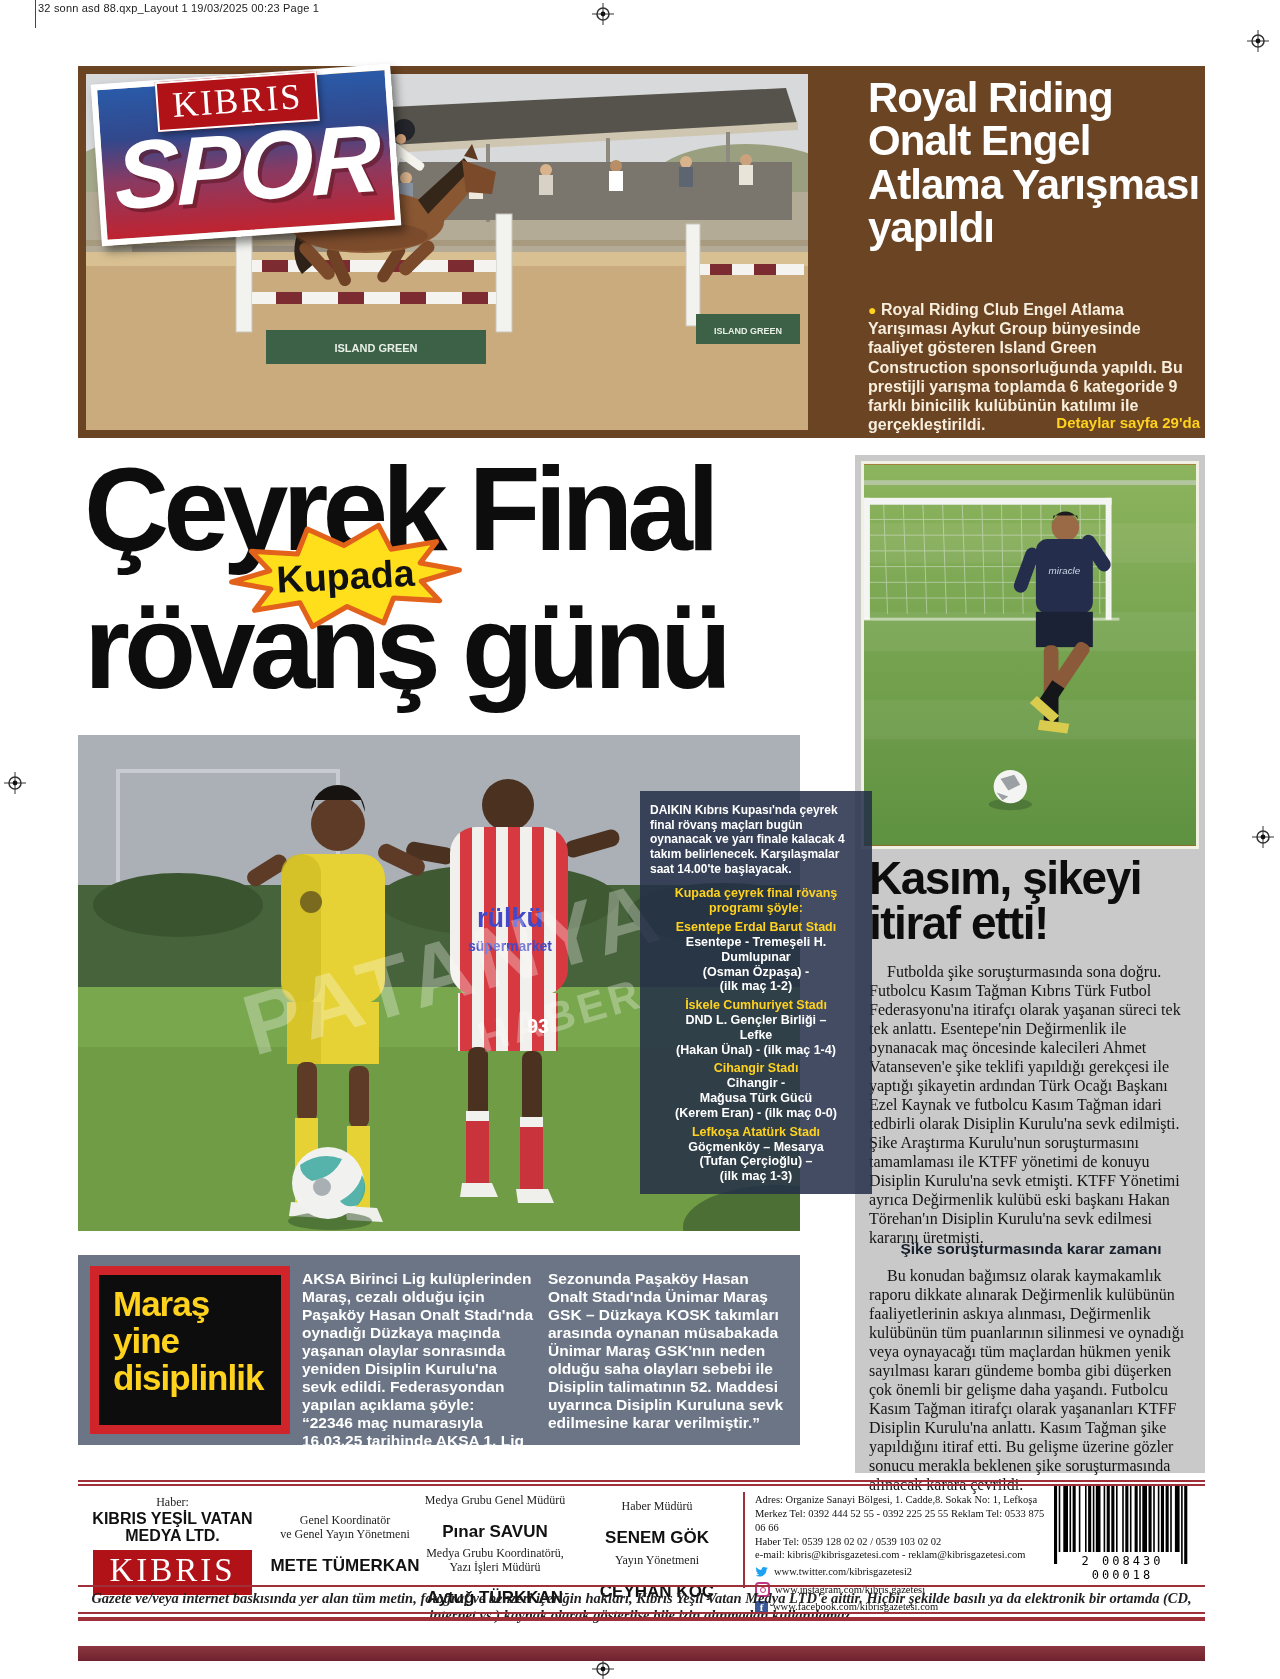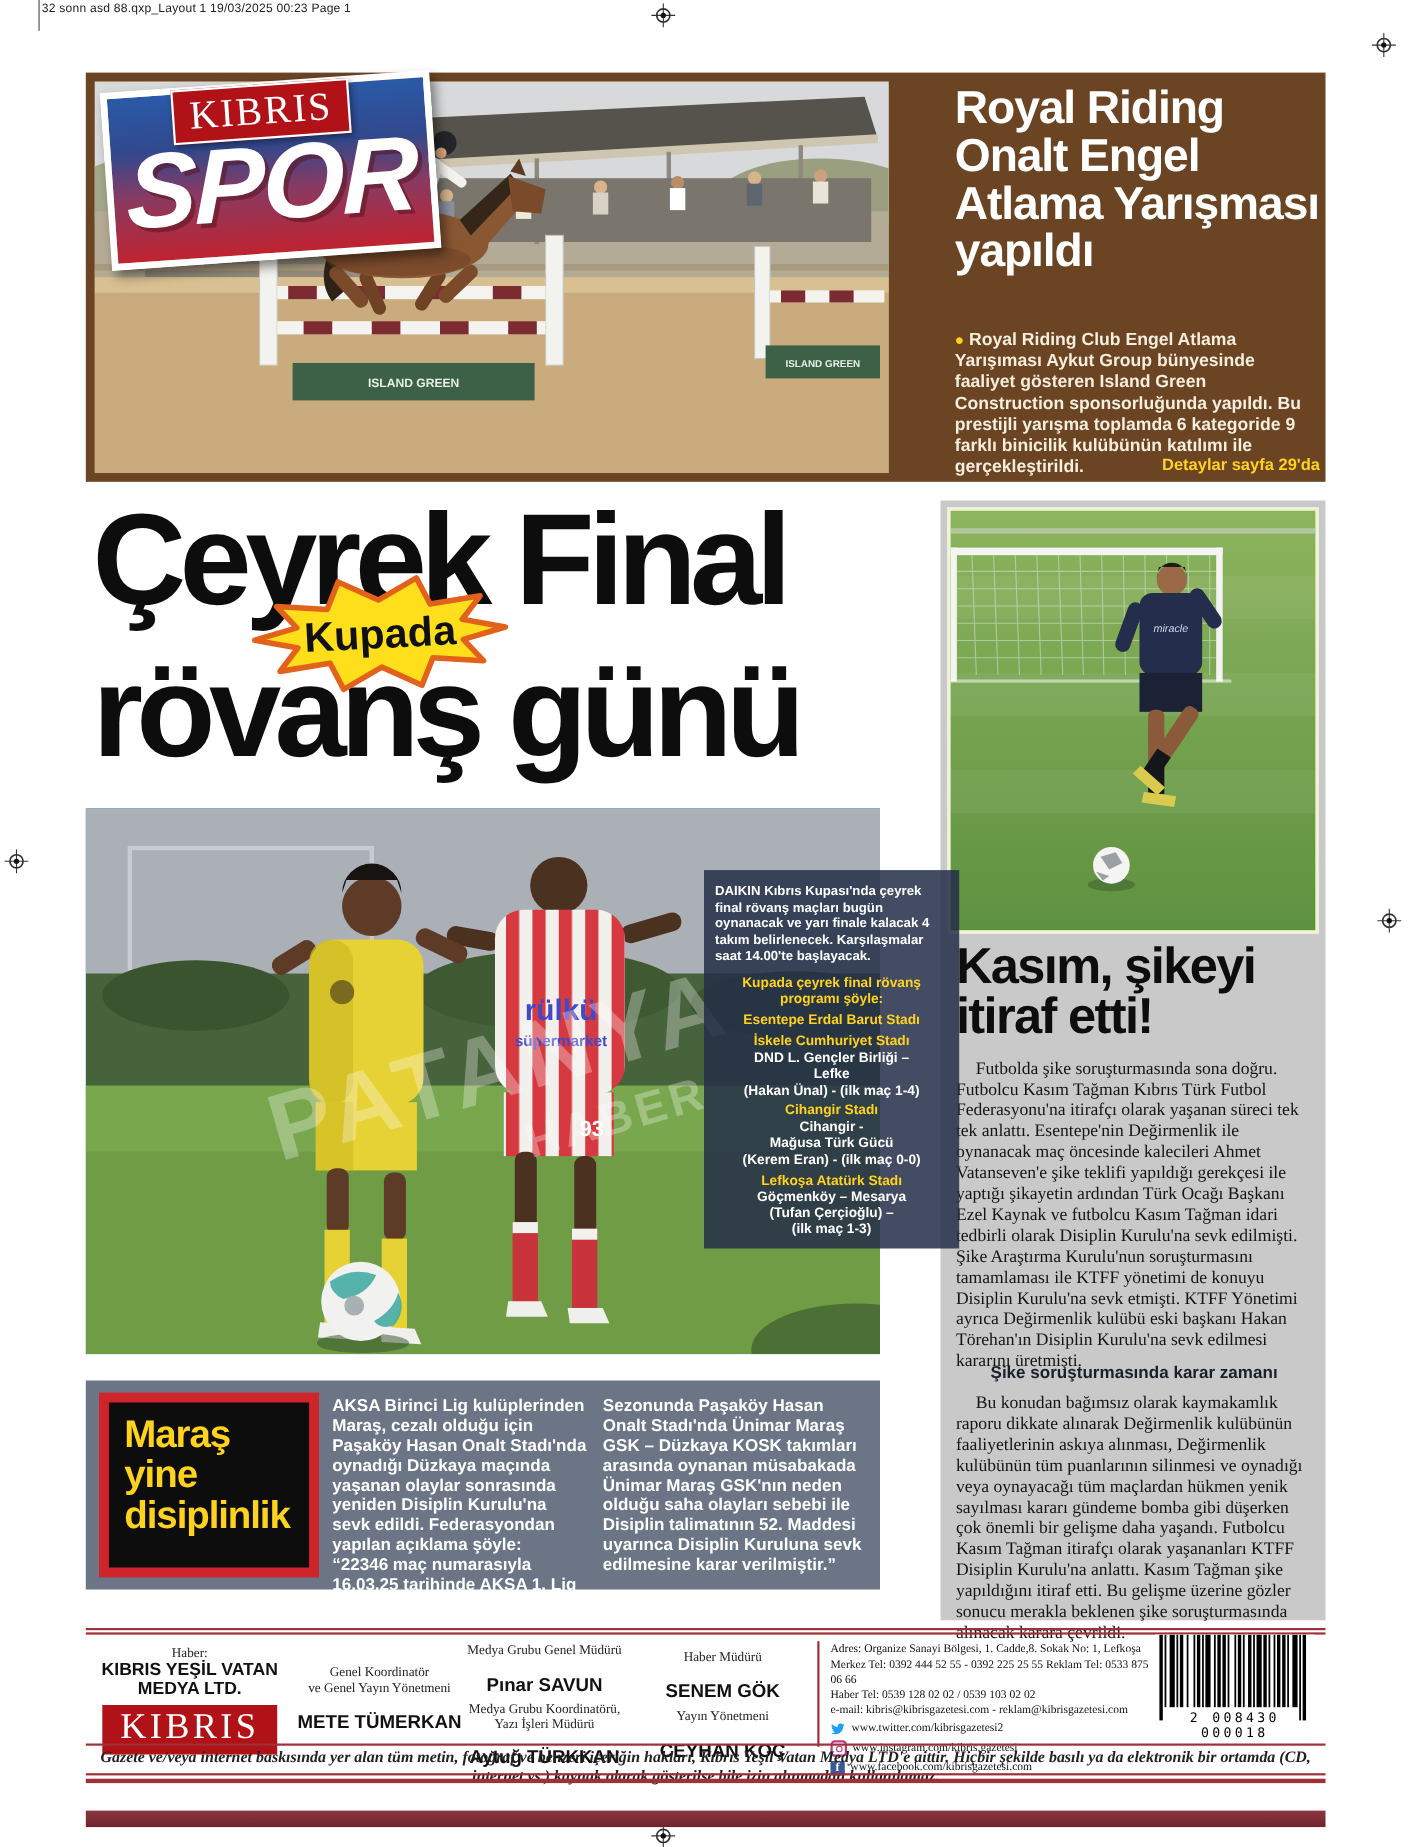--- a/index.html
+++ b/index.html
@@ -28,21 +28,21 @@
   
   .duel-photo{left:78px;top:735px;width:722px;height:496px;overflow:hidden;background:#0369a1;}
   
   .infobox{left:640px;top:791px;width:232px;box-sizing:border-box;padding:12px 10px 10px;background:rgba(36,46,72,.86);color:#fff;z-index:4;}
   .infobox .intro{font-size:12px;line-height:1.22;font-weight:bold;white-space:pre-line;}
   .infobox .ptitle{margin-top:10px;text-align:center;color:#ffd21e;font-weight:bold;font-size:12.5px;line-height:1.2;}
   .infobox .venue{margin-top:4px;text-align:center;color:#ffd21e;font-weight:bold;font-size:12.5px;line-height:1.2;}
   .infobox .match{text-align:center;font-weight:bold;font-size:12.5px;line-height:1.18;white-space:pre-line;}
   
   .right-col{left:855px;top:455px;width:350px;height:1018px;background:#c9c9c9;}
-  .train-frame{left:861px;top:461px;width:338px;height:388px;background:#bef264;padding:0;overflow:hidden;border:3px solid #f2efe3;box-sizing:border-box;}
+  .train-frame{left:861px;top:461px;width:338px;height:388px;background:#c2410c;padding:0;overflow:hidden;border:3px solid #f2efe3;box-sizing:border-box;}
   .kasim-head{left:869px;top:856px;width:330px;font-size:46px;font-weight:bold;letter-spacing:-1.5px;line-height:.98;color:#0d0d0d;}
   .serif-par{font-family:"Liberation Serif",serif;font-size:16px;line-height:1.19;color:#141414;text-indent:18px;}
   .kasim-p1{left:869px;top:962px;width:324px;}
   .kasim-sub{left:869px;top:1240px;width:324px;text-align:center;font-weight:bold;font-size:15.5px;color:#17202c;}
   .kasim-p2{left:869px;top:1266px;width:324px;}
   
   .slate-box{left:78px;top:1255px;width:722px;height:190px;background:#6b7585;}
   .maras-red{left:90px;top:1266px;width:200px;height:168px;background:#d0242b;box-sizing:border-box;padding:9px;}
   .maras-black{width:100%;height:100%;background:#0d0d0d;box-sizing:border-box;padding:10px 0 0 14px;}
   .maras-title{color:#ffd21e;font-weight:bold;font-size:35px;line-height:1.06;letter-spacing:-1px;white-space:pre-line;}
@@ -337,20 +337,24 @@
       <text x="380" y="262" text-anchor="middle" font-size="86" font-weight="bold" letter-spacing="6">PATANYA</text>
       <text x="470" y="322" text-anchor="middle" font-size="42" font-weight="bold" letter-spacing="4">HABER</text>
     </g>
   </svg>
 </div>
 
 <div class="abs infobox">
   <div class="intro">   DAIKIN Kıbrıs Kupası'nda çeyrek final rövanş maçları bugün oynanacak ve yarı finale kalacak 4 takım belirlenecek. Karşılaşmalar saat 14.00'te başlayacak.</div>
   <div class="ptitle">Kupada çeyrek final rövanş programı şöyle:</div>
   <div class="venue">Esentepe Erdal Barut Stadı</div>
+  <div class="match">Esentepe - Tremeşeli H.
+Dumlupınar
+(Osman Özpaşa) -
+(ilk maç 1-2)</div>
   <div class="venue">İskele Cumhuriyet Stadı</div>
   <div class="match">DND L. Gençler Birliği –
 Lefke
 (Hakan Ünal) - (ilk maç 1-4)</div>
   <div class="venue">Cihangir Stadı</div>
   <div class="match">Cihangir -
 Mağusa Türk Gücü
 (Kerem Eran) - (ilk maç 0-0)</div>
   <div class="venue">Lefkoşa Atatürk Stadı</div>
   <div class="match">Göçmenköy – Mesarya

